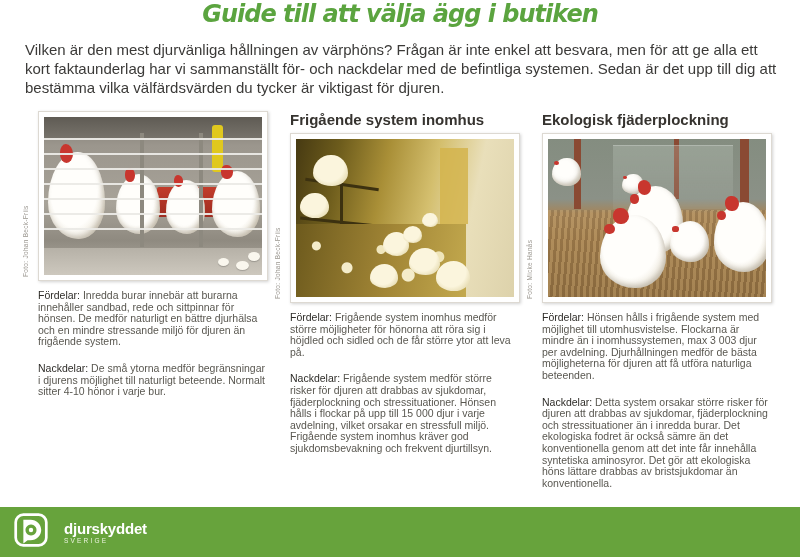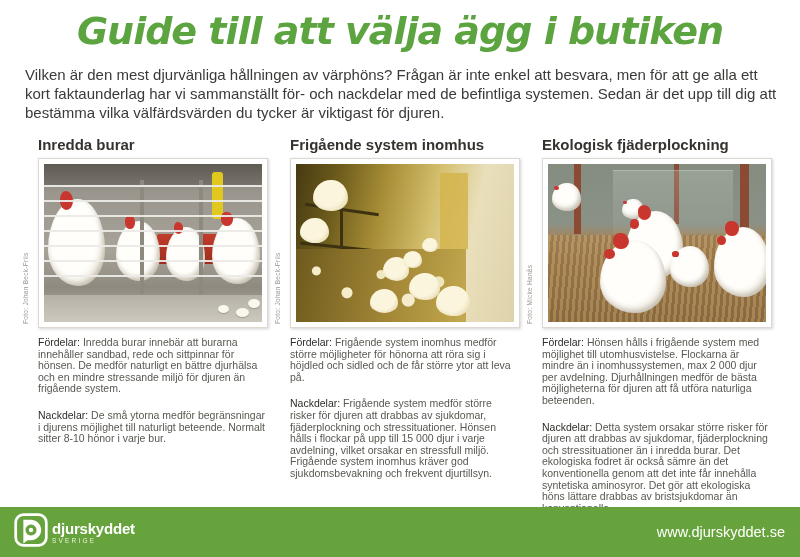--- a/index.html
+++ b/index.html
@@ -4,22 +4,22 @@
 <style>
   * { margin:0; padding:0; box-sizing:border-box; }
   html,body { background:#e8e8e8; }
   .page {
     width:800px; height:557px; background:#ffffff; position:relative;
     overflow:hidden; font-family:"Liberation Sans", sans-serif;
     margin:0 auto;
   }
   
   .title {
-    margin-top:9px; text-align:center;
-    font-size:38px; font-weight:bold; font-style:italic;
+    margin-top:0; text-align:center;
+    font-size:24px; font-weight:bold; font-style:italic;
     letter-spacing:-1px; color:#5ba43f;
     font-family:"DejaVu Sans", sans-serif;
   }
   .intro {
     margin:12px 20px 0 25px;
     font-size:15px; line-height:19px; color:#3b3a38;
   }
   
   .columns { display:flex; margin:14px 0 0 26px; gap:10px; }
   .column { width:242px; }
@@ -101,38 +101,37 @@
   .body-text { margin:9px 0 0 12px; width:230px; font-size:10.5px; line-height:11.6px; color:#595750; }
   .body-text p + p { margin-top:15px; }
   .lbl { font-weight:normal; color:#2e2c28; }
 
   
   .footer {
     position:absolute; left:0; bottom:0; width:800px; height:50px;
     background:#67a33c; display:flex; align-items:center;
     justify-content:space-between; padding:0 15px 0 14px;
   }
-  .brand { display:flex; align-items:center; gap:4px; }
+  .brand { display:flex; align-items:center; gap:16px; }
   .brand-text .name { color:#fff; font-weight:bold; font-size:15px; line-height:15px; letter-spacing:-.2px; }
   .brand-text .sub { color:#eaf3de; font-size:6.5px; letter-spacing:2.2px; margin-top:1px; }
   .footer-url { color:#fff; font-size:14.5px; text-decoration:none; }
 </style>
 </head>
 <body>
 
 <div class="page">
 
   <div class="title">Guide till att välja ägg i butiken</div>
 
   <div class="intro">Vilken är den mest djurvänliga hållningen av värphöns? Frågan är inte enkel att besvara, men för att ge alla ett kort faktaunderlag har vi sammanställt för- och nackdelar med de befintliga systemen. Sedan är det upp till dig att bestämma vilka välfärdsvärden du tycker är viktigast för djuren.</div>
 
   <div class="columns">
 
     <div class="column">
-      <div class="col-header">Inredda burar</div>
       <div class="photo-row">
         <div class="credit">
             <span>Foto: Johan Beck-Friis</span>
           </div>
         <div class="photo-frame">
           <div class="photo photo-cage">
             <div class="beam"></div>
             <div class="tag"></div>
             <div class="feeder"></div>
             <div class="hen" style="left:2%;top:22%;width:26%;height:55%;"></div>
@@ -144,21 +143,21 @@
             <div class="bars"></div>
             <div class="base"></div>
             <div class="egg" style="right:6%;bottom:3%;width:13px;height:9px;"></div>
             <div class="egg" style="right:15%;bottom:6%;width:11px;height:8px;"></div>
             <div class="egg" style="right:1%;bottom:9%;width:12px;height:9px;"></div>
           </div>
         </div>
       </div>
       <div class="body-text">
         <p><span class="lbl">Fördelar:</span><span> Inredda burar innebär att burarna innehåller sandbad, rede och sittpinnar för hönsen. De medför naturligt en bättre djurhälsa och en mindre stressande miljö för djuren än frigående system.</span></p>
-        <p><span class="lbl">Nackdelar:</span><span> De små ytorna medför begränsningar i djurens möjlighet till naturligt beteende. Normalt sitter 8-10 hönor i varje bur.</span></p>
+        <p><span class="lbl">Nackdelar:</span><span> De små ytorna medför begränsningar i djurens möjlighet till naturligt beteende. Normalt sitter 4-10 hönor i varje bur.</span></p>
       </div>
     </div>
 
     <div class="column">
       <div class="col-header">Frigående system inomhus</div>
       <div class="photo-row">
         <div class="credit">
             <span>Foto: Johan Beck-Friis</span>
           </div>
         <div class="photo-frame">
@@ -201,21 +200,21 @@
             <div class="hen plain" style="left:2%;top:12%;width:13%;height:18%;"></div>
             <div class="hen plain" style="left:34%;top:22%;width:10%;height:13%;"></div>
             <div class="hen" style="left:36%;top:30%;width:26%;height:42%;"></div>
             <div class="hen" style="left:24%;top:48%;width:30%;height:46%;"></div>
             <div class="hen" style="left:76%;top:40%;width:26%;height:44%;"></div>
             <div class="hen plain" style="left:56%;top:52%;width:18%;height:26%;"></div>
           </div>
         </div>
       </div>
       <div class="body-text">
-        <p><span class="lbl">Fördelar:</span><span> Hönsen hålls i frigående system med möjlighet till utomhusvistelse. Flockarna är mindre än i inomhussystemen, max 2 000 djur per avdelning. Djurhållningen medför de bästa möjligheterna för djuren att få utföra naturliga beteenden.</span></p>
+        <p><span class="lbl">Fördelar:</span><span> Hönsen hålls i frigående system med möjlighet till utomhusvistelse. Flockarna är mindre än i inomhussystemen, max 3 003 djur per avdelning. Djurhållningen medför de bästa möjligheterna för djuren att få utföra naturliga beteenden.</span></p>
         <p><span class="lbl">Nackdelar:</span><span> Detta system orsakar större risker för djuren att drabbas av sjukdomar, fjäderplockning och stressituationer än i inredda burar. Det ekologiska fodret är också sämre än det konventionella genom att det inte får innehålla syntetiska aminosyror. Det gör att ekologiska höns lättare drabbas av bristsjukdomar än konventionella.</span></p>
       </div>
     </div>
 
   </div>
 
   <div class="footer">
     <div class="brand">
       <span>
         <svg width="34" height="34" viewBox="0 0 40 40">
@@ -223,16 +222,15 @@
           <path fill="#ffffff" fill-rule="evenodd" d="M11 8 h8.5 c6.9 0 12.5 5.4 12.5 12 s-5.6 12 -12.5 12 H16 l-5 4 z
                M20 13.5 a6.5 6.5 0 1 0 0.01 0 z"></path>
           <circle cx="20" cy="20" r="2.6" fill="#ffffff"></circle>
         </svg>
       </span>
       <div class="brand-text">
         <div class="name">djurskyddet</div>
         <div class="sub">SVERIGE</div>
       </div>
     </div>
-    <a class="footer-url" href="#">www.djurskyddet.se</a>
   </div>
 
 </div>
 
 </body></html>

